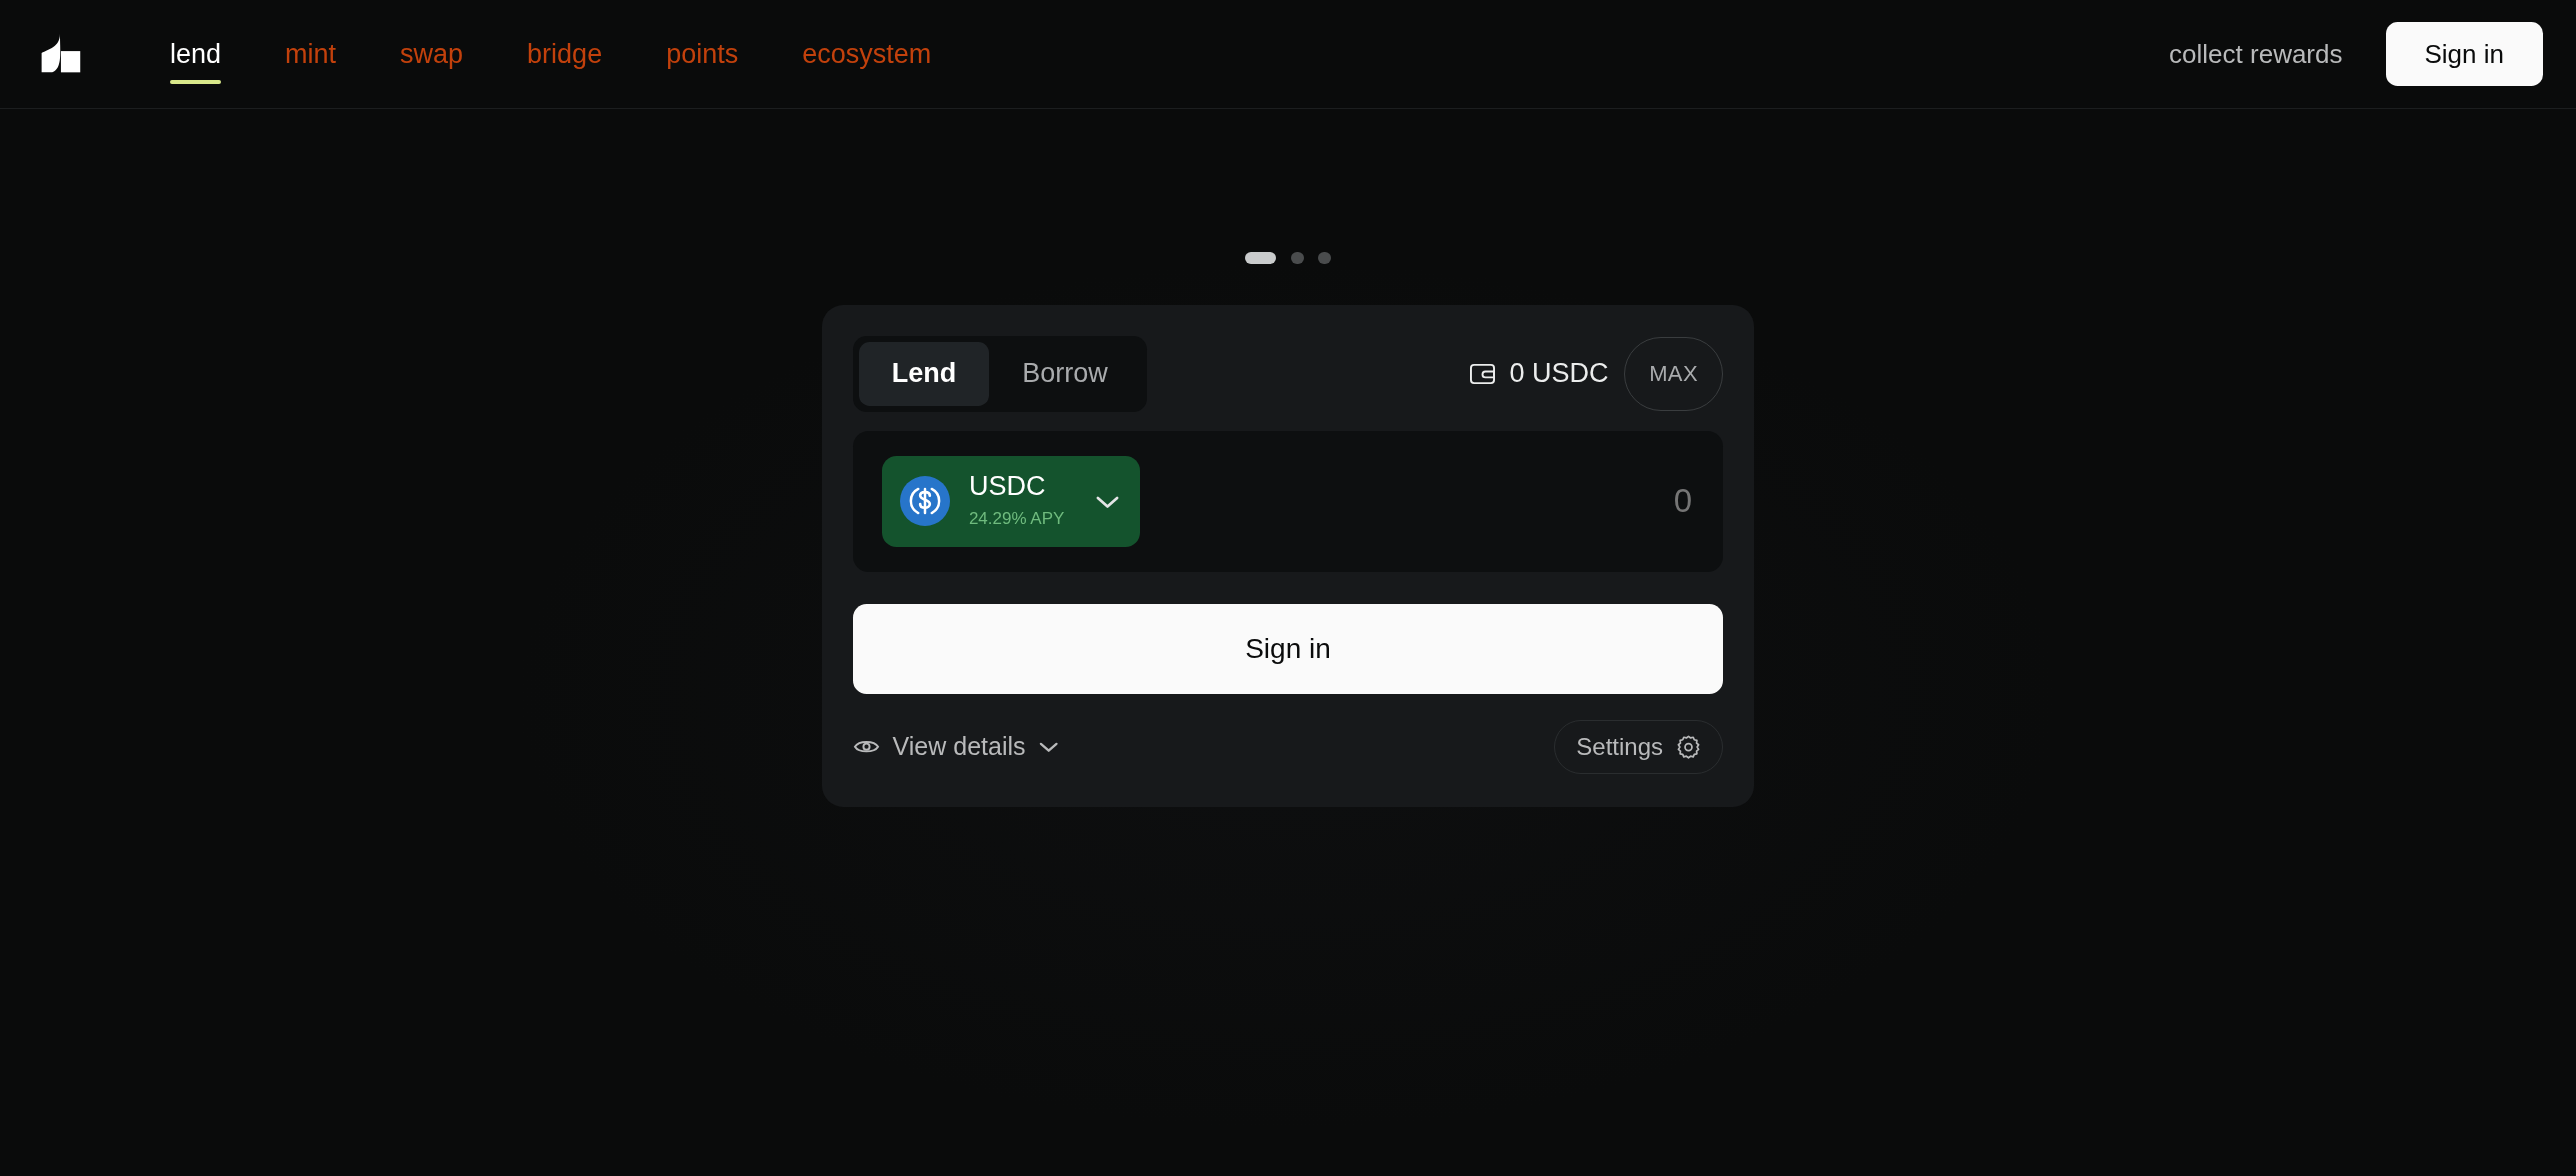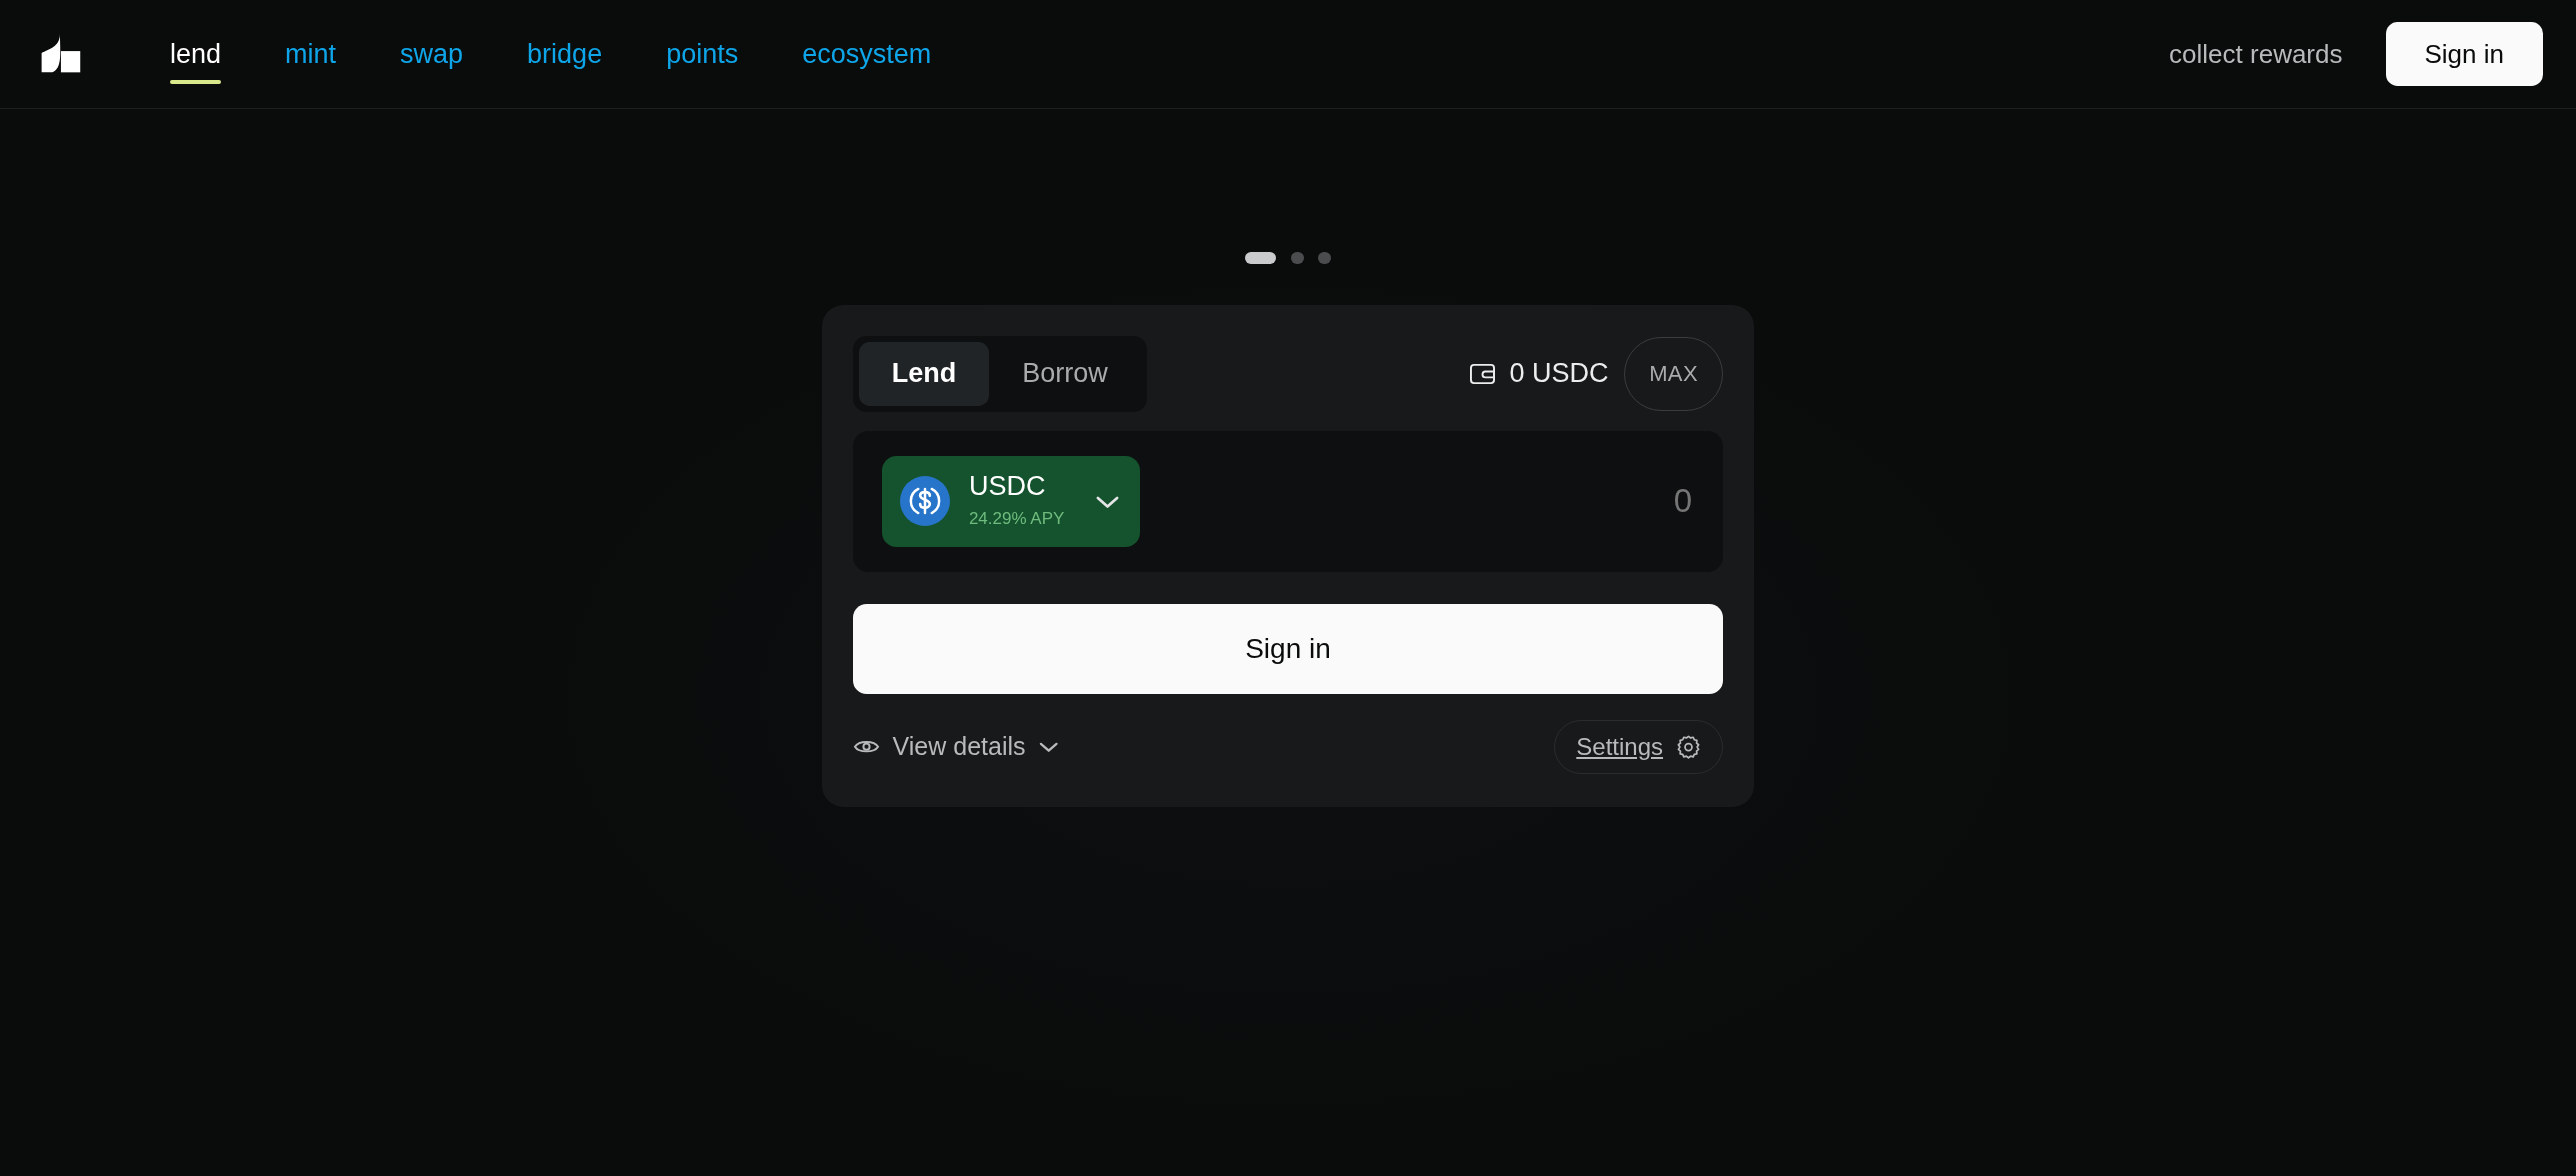--- a/index.html
+++ b/index.html
@@ -29,21 +29,21 @@
     flex: 0 0 auto;
   }
   .nav {
     display: flex;
     align-items: center;
     gap: 0px;
   }
   .nav-item {
     position: relative;
     font-size: 27px;
-    color: #0ea5e9;
+    color: #c2410c;
     padding: 0 32px;
     line-height: 39px;
     cursor: pointer;
     white-space: nowrap;
   }
   .nav-item.active { color: #ffffff; }
   .nav-item.active::after {
     content: "";
     position: absolute;
     left: 32px; right: 32px;
@@ -250,21 +250,20 @@
     align-items: center;
     gap: 12.6px;
     border: 1px solid #2a2d2f;
     border-radius: 970px;
     background: transparent;
     color: #b9babb;
     font-size: 24px;
     padding: 11.6px 21.4px;
     cursor: pointer;
     font-family: inherit;
-    text-decoration: underline;
   }
   .icon { display: inline-flex; align-items: center; justify-content: center; }
 </style>
 </head>
 <body>
 
 <div class="header">
 
   <div class="logo-wrap">
     <span class="icon">

